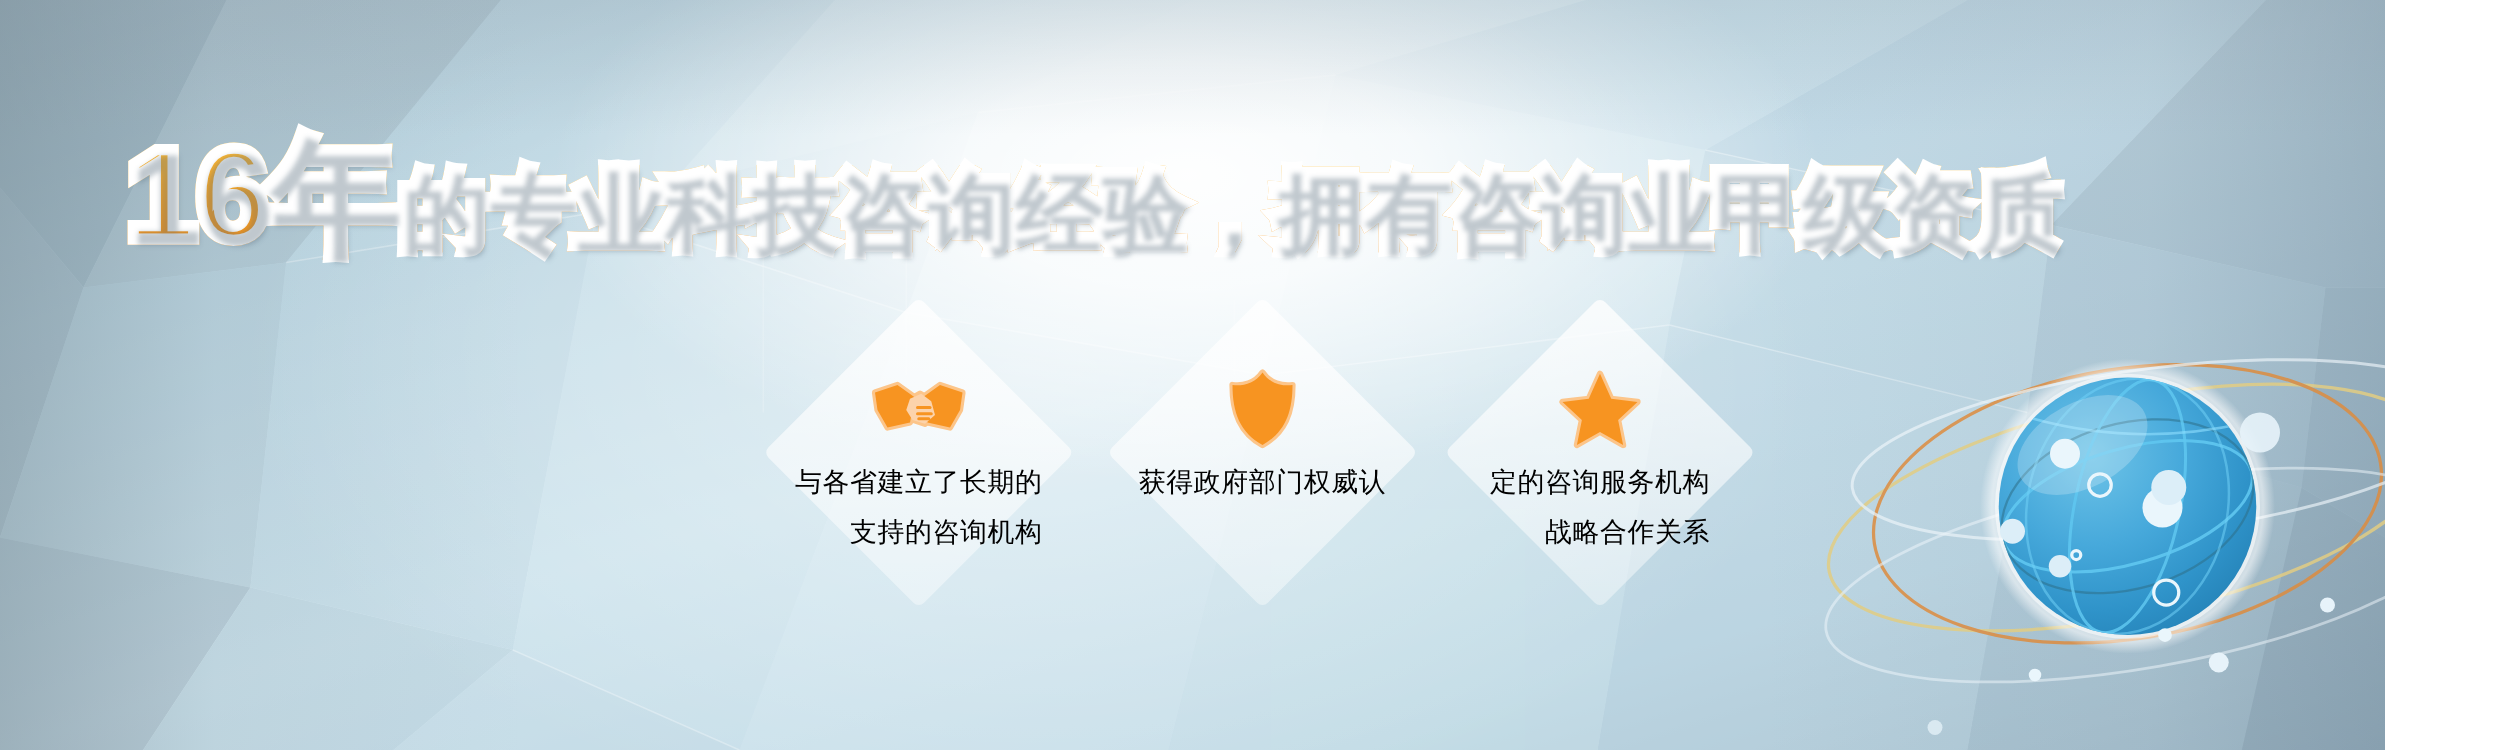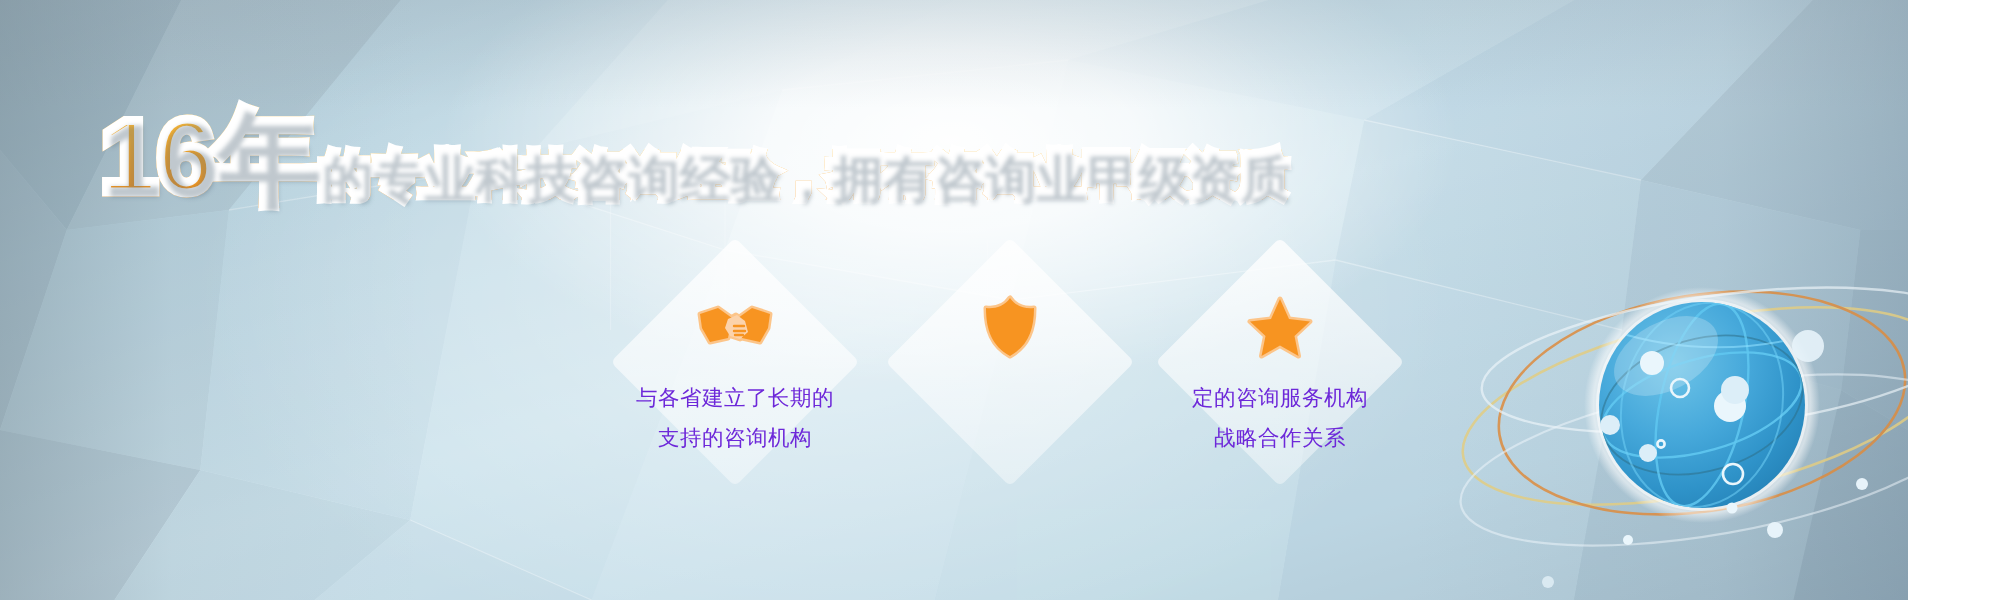--- a/index.html
+++ b/index.html
@@ -49,21 +49,21 @@
   .hl-num{
     font-size:104px;
     background:linear-gradient(180deg,#ffc43d 0%,#ffaa21 42%,#fb8c10 100%);
     -webkit-background-clip:text;
     background-clip:text;
     color:transparent;
     -webkit-text-fill-color:transparent;
     position:relative;
   }
   .hl-rest{
-    font-size:51px;
+    font-size:70px;
     background:linear-gradient(180deg,#ffbc34 0%,#fda522 45%,#f88c0e 100%);
     -webkit-background-clip:text;
     background-clip:text;
     color:transparent;
     -webkit-text-fill-color:transparent;
     margin-left:2px;
     letter-spacing:0px;
   }
 
   
@@ -81,23 +81,23 @@
     position:absolute;left:0;top:0;width:100%;height:100%;
     display:flex;flex-direction:column;align-items:center;
   }
   .f-icon{
     height:62px;width:72px;
     margin-top:74px;
     display:flex;align-items:center;justify-content:center;
   }
   .f-icon svg{display:block;overflow:visible;}
   .f-text{
-    margin-top:20px;
-    text-align:center;
-    color:#6d28d9;
+    margin-top:8px;
+    text-align:right;
+    color:#000000;
     font-size:21.5px;
     line-height:40px;
     letter-spacing:0.5px;
     font-family:"Liberation Sans","DejaVu Sans",sans-serif;
   }
   .f-text span{display:block;white-space:nowrap;}
 
   
   .globe-wrap{position:absolute;left:1430px;top:210px;width:560px;height:390px;}
   .globe-wrap svg{display:block;}
@@ -207,20 +207,21 @@
     <div class="feature" style="left:870px;top:222px;">
       <div class="diamond"></div>
       <div class="fc">
         <div class="f-icon">
           <svg width="56" height="62" viewBox="0 0 56 62">
             <path d="M28,2 C22,11 12,13 4,12 C4,34 10,50 28,60 C46,50 52,34 52,12 C44,13 34,11 28,2 Z" fill="#f79421" stroke="#fcc58a" stroke-width="5" stroke-linejoin="round"></path>
             <path d="M28,2 C22,11 12,13 4,12 C4,34 10,50 28,60 C46,50 52,34 52,12 C44,13 34,11 28,2 Z" fill="#f79421"></path>
           </svg>
         </div>
         <div class="f-text">
+          <span>获得政府部门权威认</span>
         </div>
       </div>
     </div>
 
     <div class="feature" style="left:1140px;top:222px;">
       <div class="diamond"></div>
       <div class="fc">
         <div class="f-icon">
           <svg width="64" height="62" viewBox="0 0 64 62">
             <path d="M32,3 L41,23 L62,25.5 L46.5,40 L50.5,60 L32,49.5 L13.5,60 L17.5,40 L2,25.5 L23,23 Z" fill="#f79421" stroke="#fcc58a" stroke-width="5" stroke-linejoin="round"></path>

